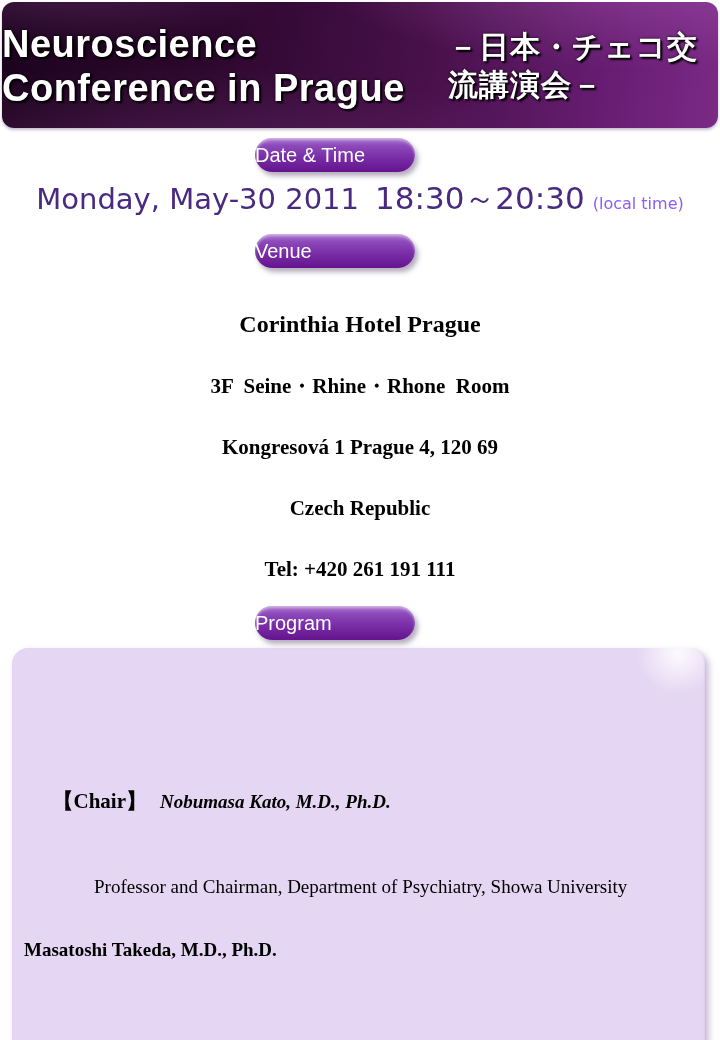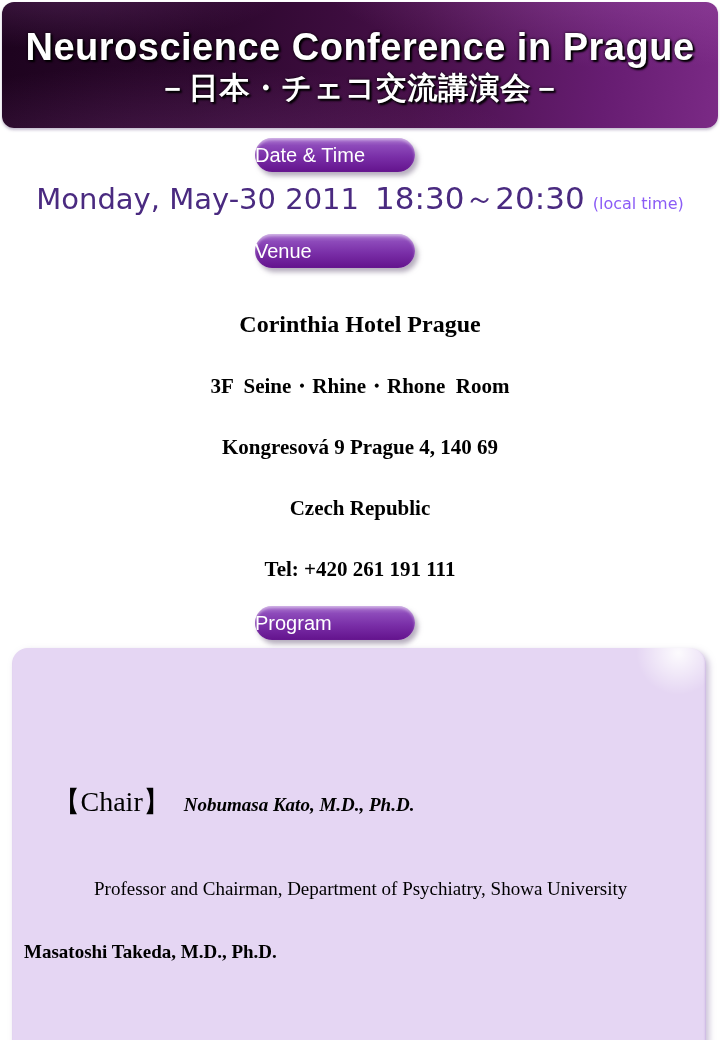--- a/index.html
+++ b/index.html
@@ -10,21 +10,21 @@
   .header {
     margin: 2px 2px 0 2px;
     height: 126px;
     border-radius: 12px;
     background:
       radial-gradient(ellipse 500px 160px at 88% -30%, rgba(190,110,200,0.40), rgba(190,110,200,0) 65%),
       radial-gradient(ellipse 620px 180px at 25% 135%, rgba(160,80,170,0.30), rgba(160,80,170,0) 60%),
       radial-gradient(ellipse 400px 120px at 8% -20%, rgba(150,80,160,0.35), rgba(150,80,160,0) 60%),
       linear-gradient(98deg, #1d031e 0%, #2b072c 28%, #471049 58%, #671d72 84%, #7b2a86 100%);
     box-shadow: 0 2px 3px rgba(170,160,185,0.7);
-    display: flex; flex-direction: column; align-items: center; justify-content: center;
+    display: flex; flex-direction: row; align-items: center; justify-content: center;
     padding-top: 2px;
   }
   .header-title {
     color: #ffffff; font-weight: bold; font-size: 38px; letter-spacing: 0.5px;
     text-shadow: 2px 2px 2px #000000, 0 0 3px rgba(0,0,0,0.9);
     line-height: 44px;
   }
   .header-subtitle {
     color: #ffffff; font-weight: bold; font-size: 30px; letter-spacing: 1px;
     text-shadow: 2px 2px 2px #000000, 0 0 3px rgba(0,0,0,0.9);
@@ -66,21 +66,21 @@
     height: 487px;
     border-radius: 16px;
     background:
       radial-gradient(circle 60px at 96% 1%, rgba(255,255,255,0.9), rgba(255,255,255,0) 70%),
       #e5d6f3;
     box-shadow: 3px 3px 6px rgba(150,130,175,0.5), inset -1px -2px 2px rgba(185,160,210,0.6);
     padding: 16px 20px 0 12px;
     font-family: "Liberation Serif", serif; font-size: 19px; line-height: 21px; color: #000;
     white-space: pre-wrap;
   }
-  .prog-heading { font-size: 28px; font-weight: normal; line-height: 23px; }
+  .prog-heading { font-size: 21px; font-weight: bold; line-height: 23px; }
   .bold { font-weight: bold; }
   .chair-name-inline { margin-left: 13px; font-weight: bold; font-style: italic; }
   .indent-affil { padding-left: 70px; }
 </style>
 </head>
 <body>
 
 <div class="header">
   <div class="header-title">Neuroscience Conference in Prague</div>
   <div class="header-subtitle">－日本・チェコ交流講演会－</div>
@@ -94,21 +94,21 @@
   <span class="date-part">Monday, May-30 2011</span><span class="time-part">18:30～20:30</span><span class="note-part">(local time)</span>
 </div>
 
 <div class="pill pill-venue">
   <span>Venue</span>
 </div>
 
 <div class="venue-block">
   <div class="venue-name">Corinthia Hotel Prague</div>
   <div class="venue-line">3F  Seine・Rhine・Rhone  Room</div>
-  <div class="venue-line">Kongresová 9 Prague 4, 140 69</div>
+  <div class="venue-line">Kongresová 1 Prague 4, 120 69</div>
   <div class="venue-line">Czech Republic</div>
   <div class="venue-line">Tel: +420 261 191 111</div>
 </div>
 
 <div class="pill pill-program">
   <span>Program</span>
 </div>
 
 <div class="program-panel">
 

